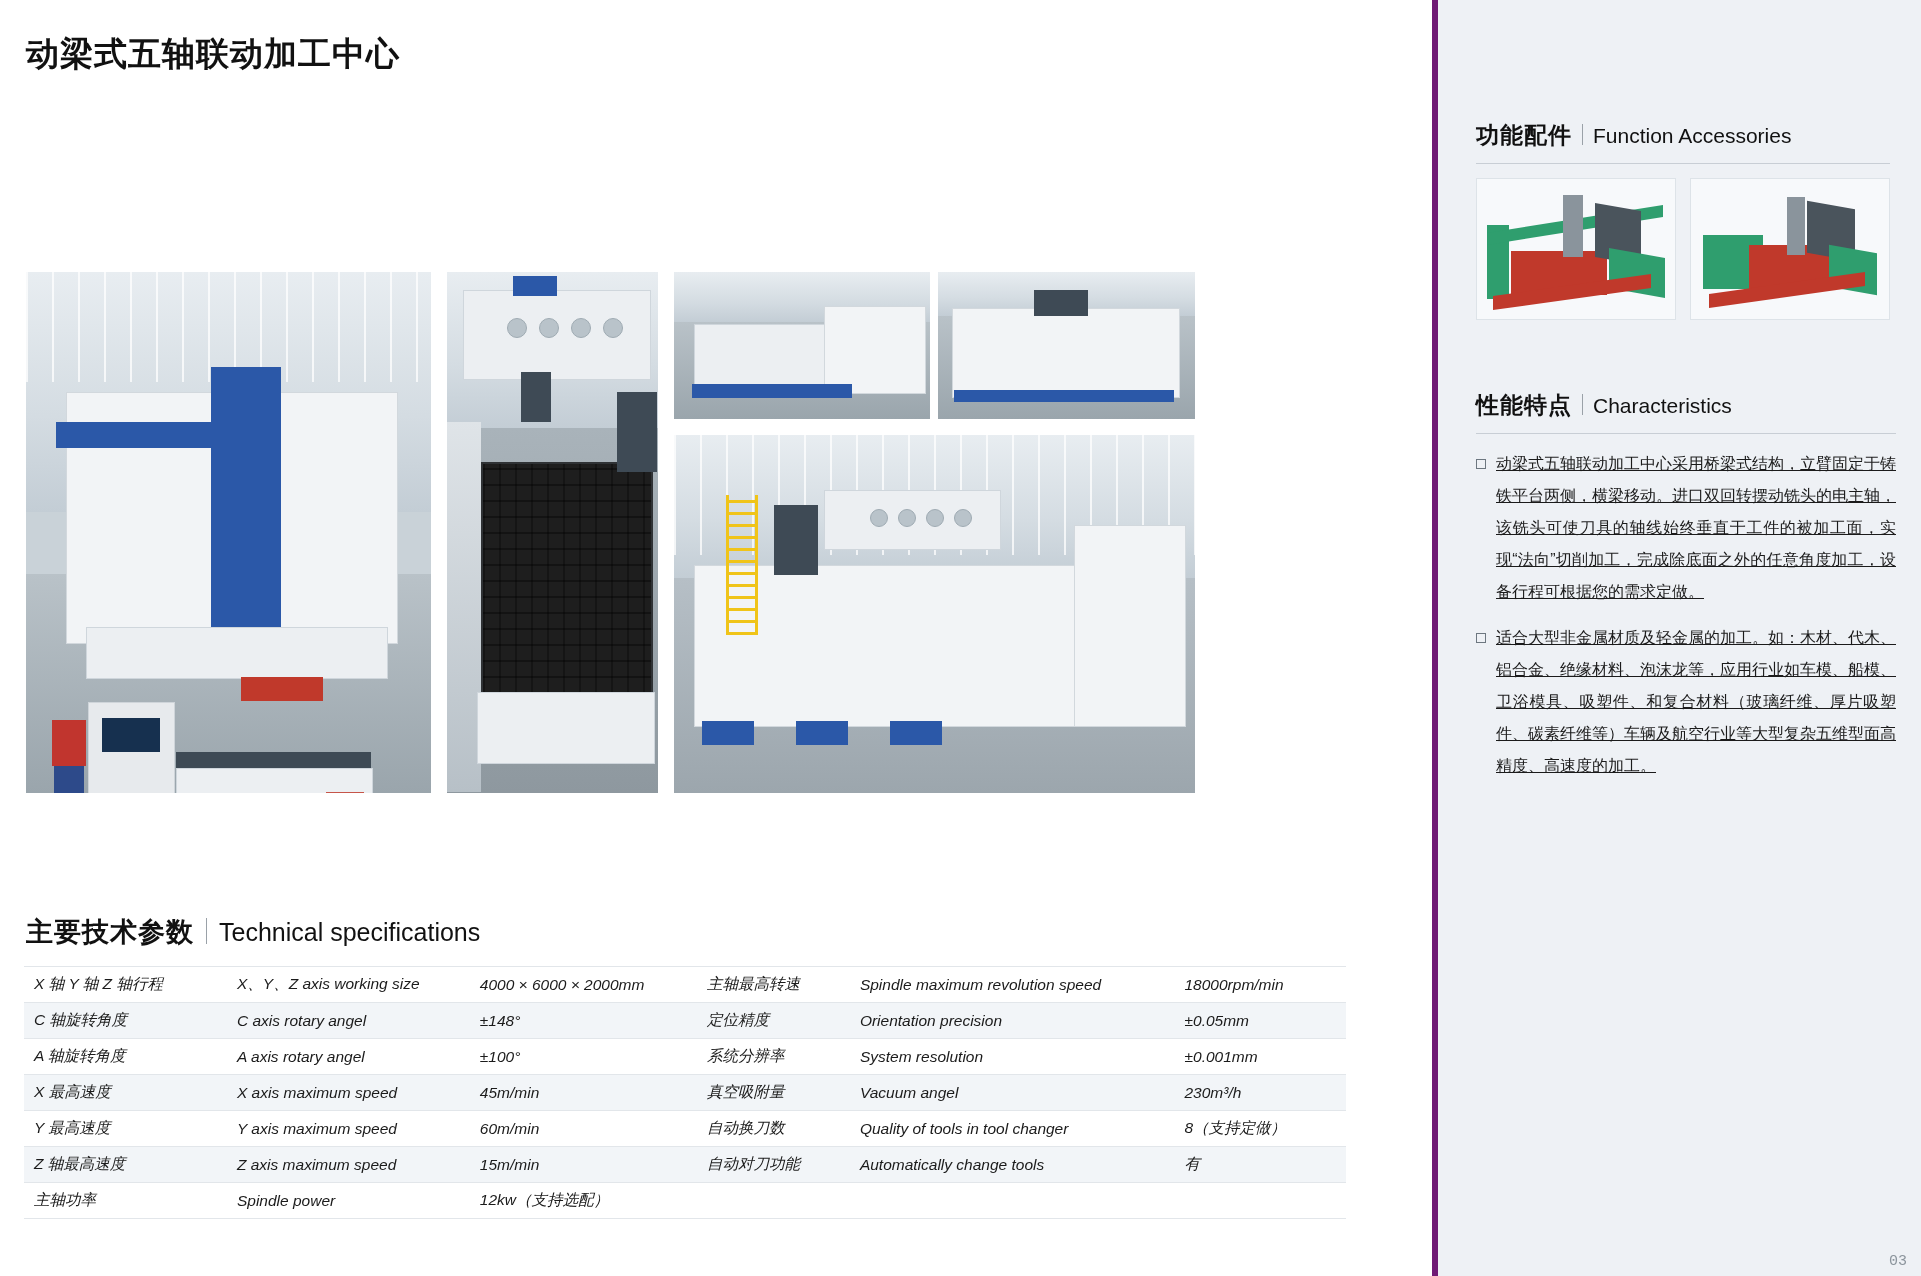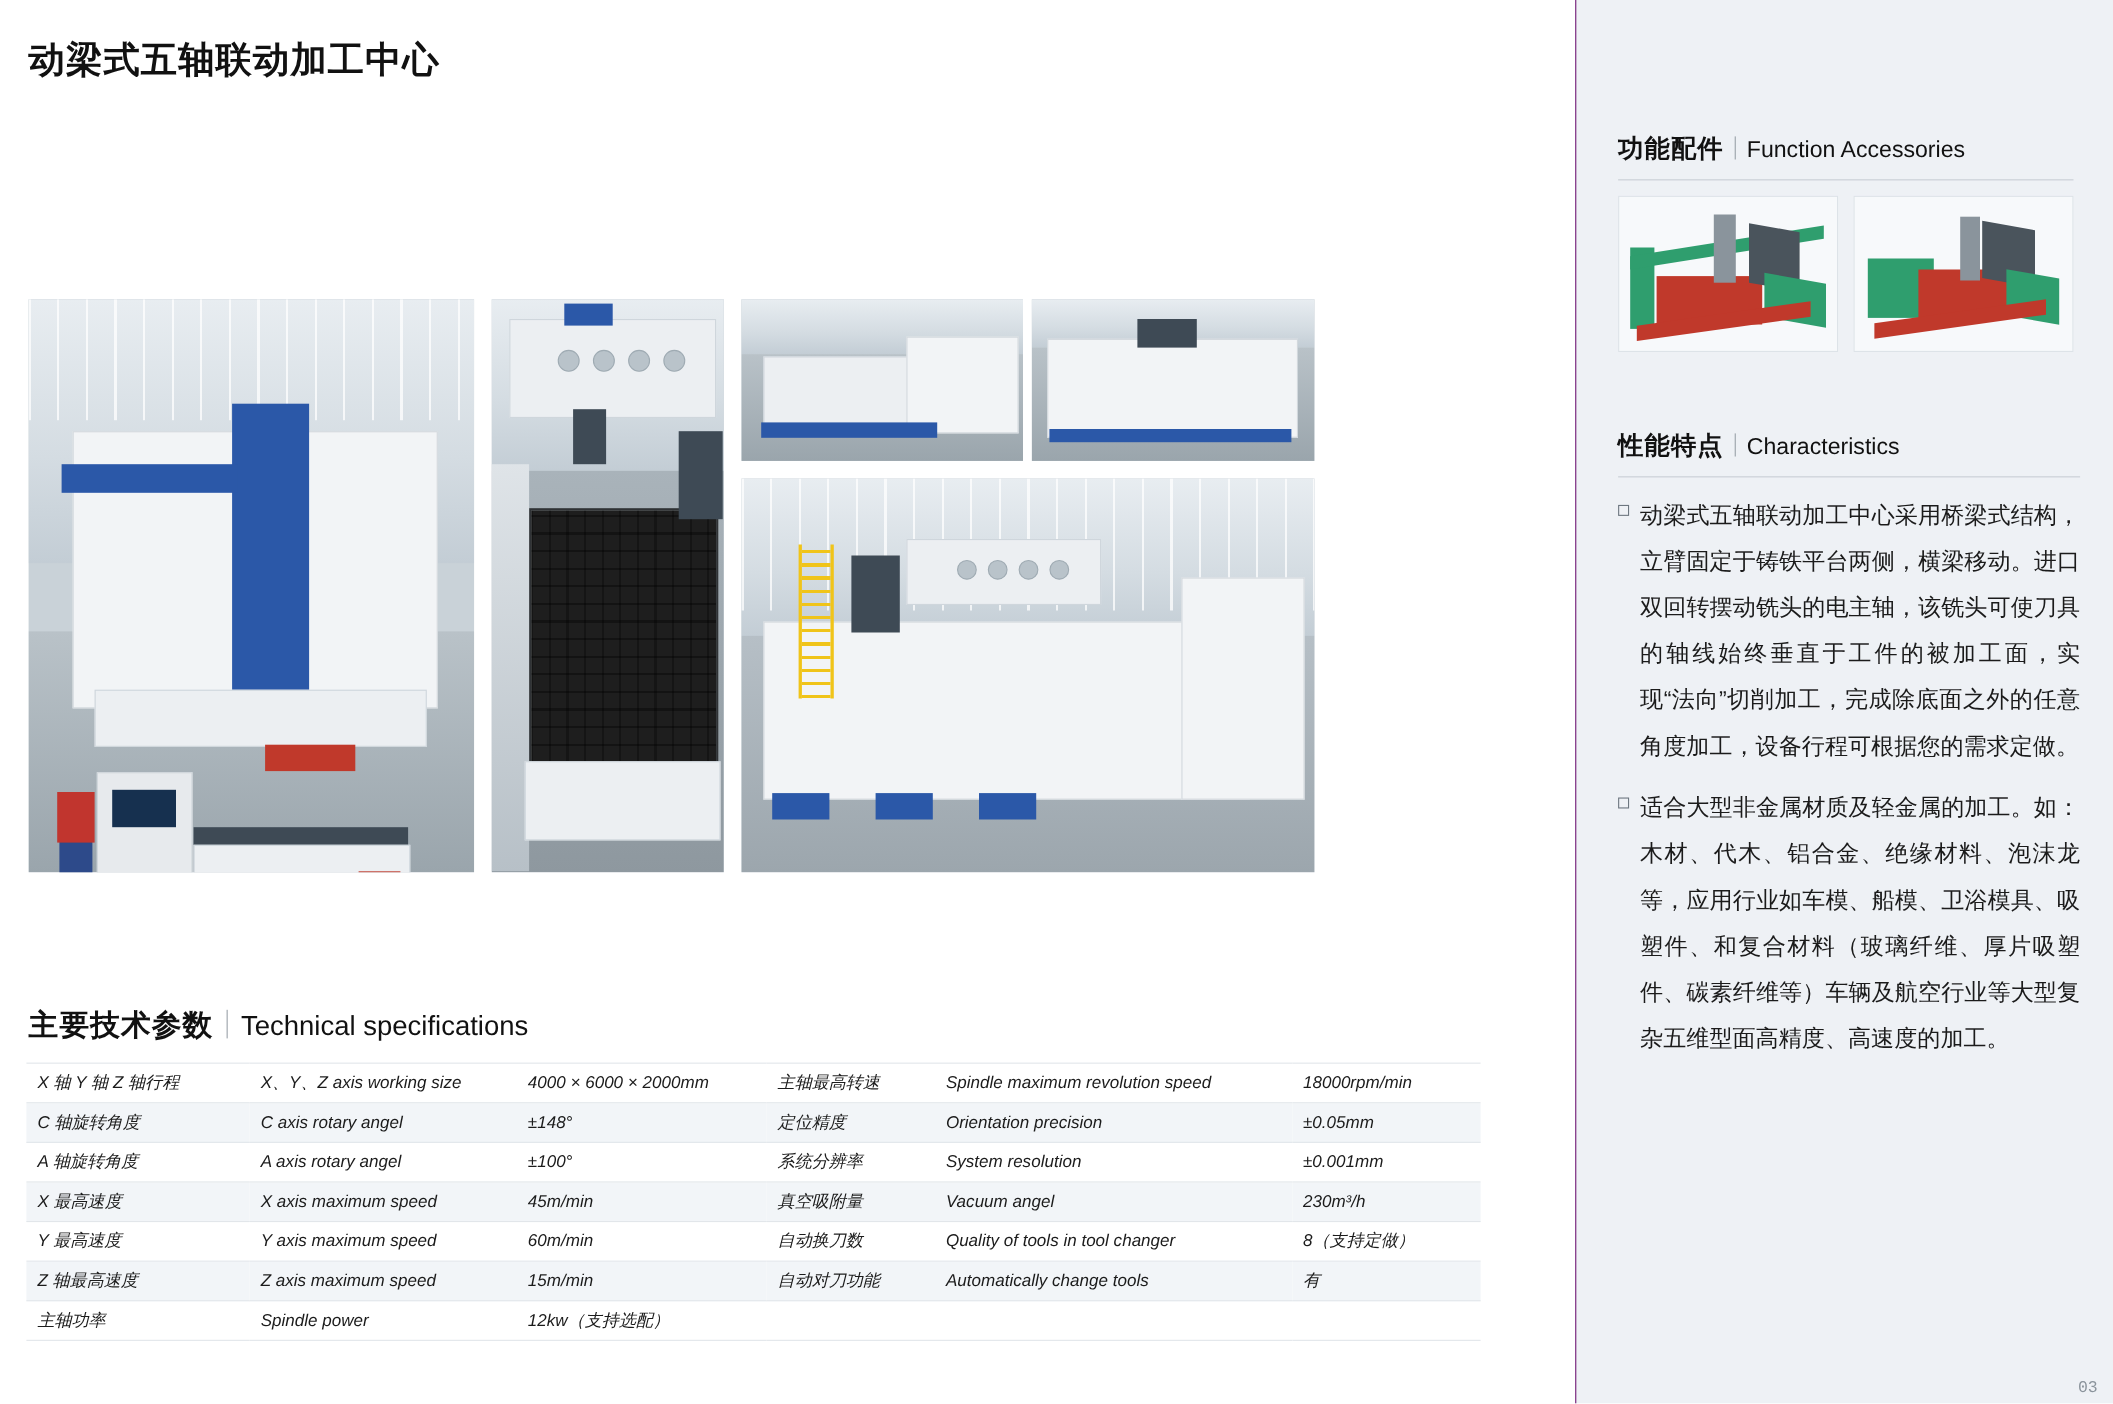--- a/index.html
+++ b/index.html
@@ -31,21 +31,21 @@
     height: 1276px;
     margin-top: 24px;
   }
   .right-col {
     position: absolute;
     left: 1432px;
     top: 0;
     width: 489px;
     height: 1276px;
     background: #eef1f5;
-    border-left: 1px solid #701a75;
+    border-left: 6px solid #701a75;
     box-sizing: border-box;
   }
 
   
   .main-title {
     position: absolute;
     left: 26px;
     top: 8px;
     font-size: 33px;
     font-weight: bold;
@@ -245,24 +245,25 @@
   }
   .char-list {
     margin: 0;
     padding: 0;
     list-style: none;
   }
   .char-list li {
     position: relative;
     padding-left: 20px;
     margin-bottom: 14px;
-    font-size: 21px;
+    font-size: 16px;
     line-height: 2.0;
     color: #1b1b1b;
     text-align: justify;
+    text-decoration: underline;
   }
   .char-list li .sq {
     position: absolute;
     left: 0;
     top: 11px;
     width: 8px;
     height: 8px;
     border: 1px solid #6d7780;
     background: transparent;
   }

